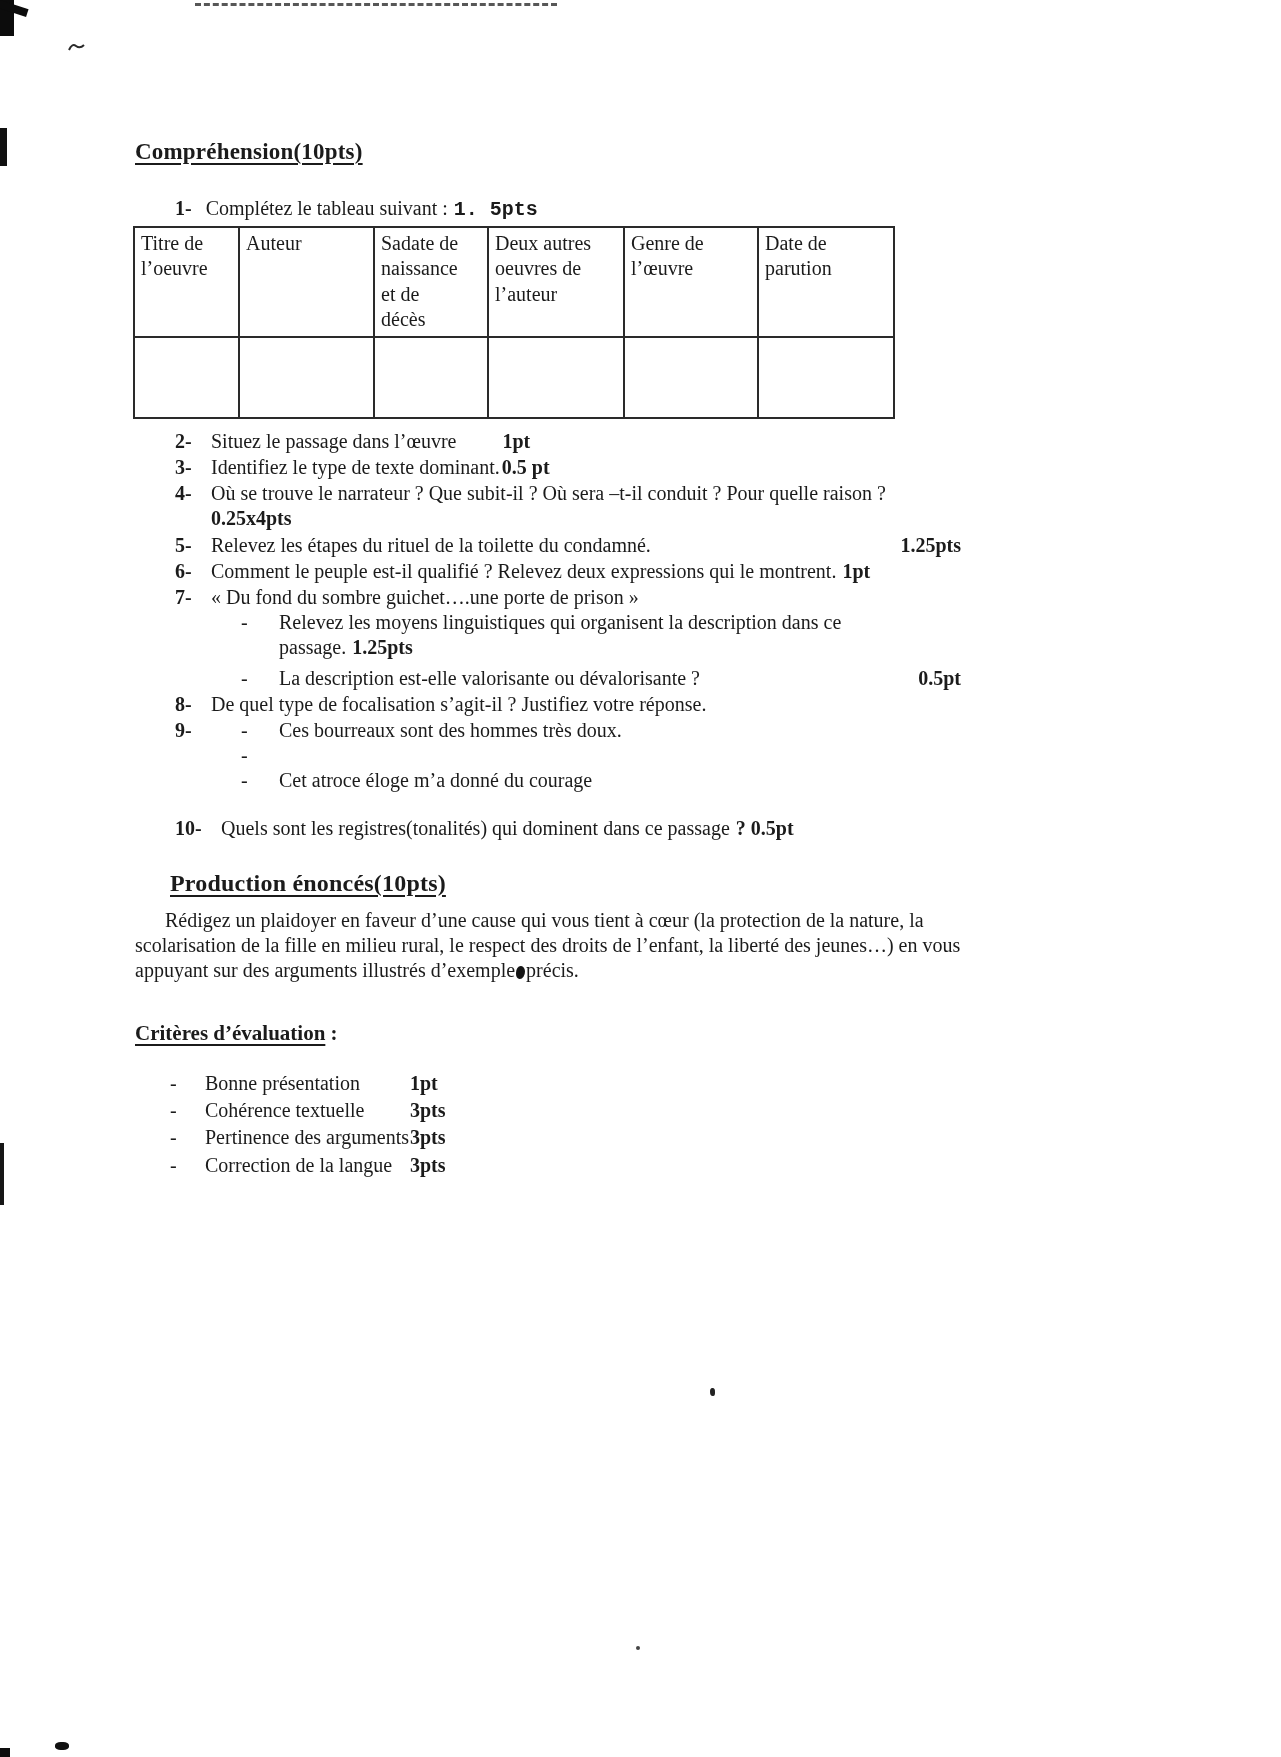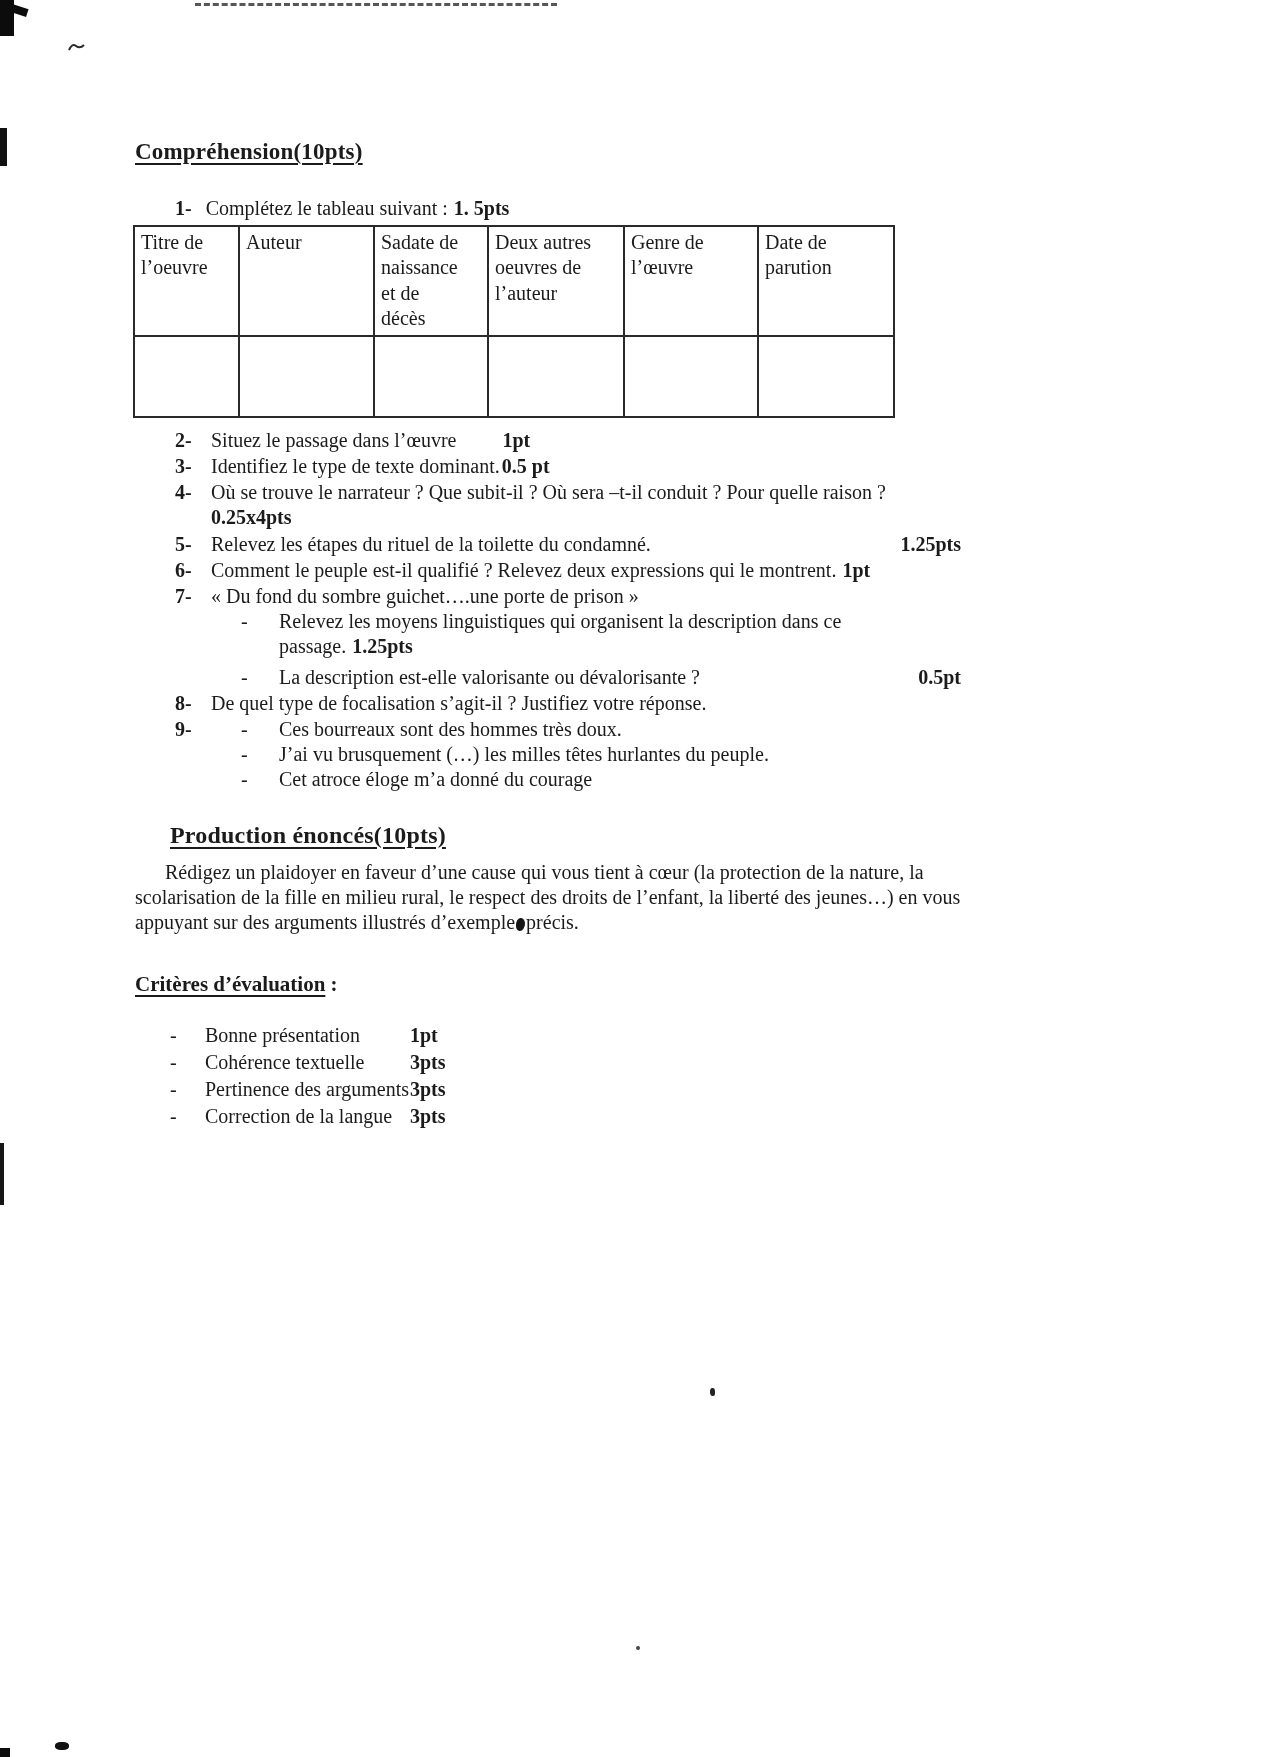--- a/index.html
+++ b/index.html
@@ -25,21 +25,21 @@
     font-size: 23px;
     font-weight: 700;
     text-decoration: underline;
     text-decoration-thickness: 2px;
     text-underline-offset: 4px;
     letter-spacing: 0.2px;
   }
   
   .q1-line { margin: 29px 0 4px 40px; }
   .q1-line .qnum-inline { font-weight: 700; margin-right: 14px; }
-  .q1-line .pts { font-weight: 700; margin-left: 6px; }
+  .q1-line .pts { font-weight: 700; margin-left: 6px; font-family: Liberation Mono, monospace; }
 
   
   table.fill-table {
     border-collapse: collapse;
     table-layout: fixed;
     width: 760px;
     margin-left: -2px;
   }
   table.fill-table th, table.fill-table td {
     border: 2px solid #2a2a2a;
@@ -235,29 +235,34 @@
 
       <div class="qrow">
         <span class="qnum">9-</span>
         <div class="qbody">
           <div class="sub">
             <span class="sub-dash">-</span>
             <span>Ces bourreaux sont des hommes très doux.</span>
           </div>
           <div class="sub">
             <span class="sub-dash">-</span>
-            <span>J’ai vu brusquement (…) les milles têtes hurlantes du peuple.</span>
           </div>
           <div class="sub">
             <span class="sub-dash">-</span>
             <span>Cet atroce éloge m’a donné du courage</span>
           </div>
         </div>
       </div>
 
+      <div class="qrow q10">
+        <span class="qnum" style="flex-basis:46px">10-</span>
+        <div class="qbody">
+          <span>Quels sont les registres(tonalités) qui dominent dans ce passage</span><span class="pts-inline">? 0.5pt</span>
+        </div>
+      </div>
 
     </div>
 
     <h2 class="section-title prod-title">Production énoncés(10pts)</h2>
 
     <p class="prod-para"><span>Rédigez un plaidoyer en faveur d’une cause qui vous tient à cœur (la protection de la nature, la scolarisation de la fille en milieu rural, le respect des droits de l’enfant, la liberté des jeunes…) en vous appuyant sur des arguments illustrés d’exemple</span><span class="ink-blot"></span><span>précis.</span></p>
 
     <div class="crit-title-line">
       <span class="crit-title">Critères d’évaluation</span><span class="crit-colon"> :</span>
     </div>

